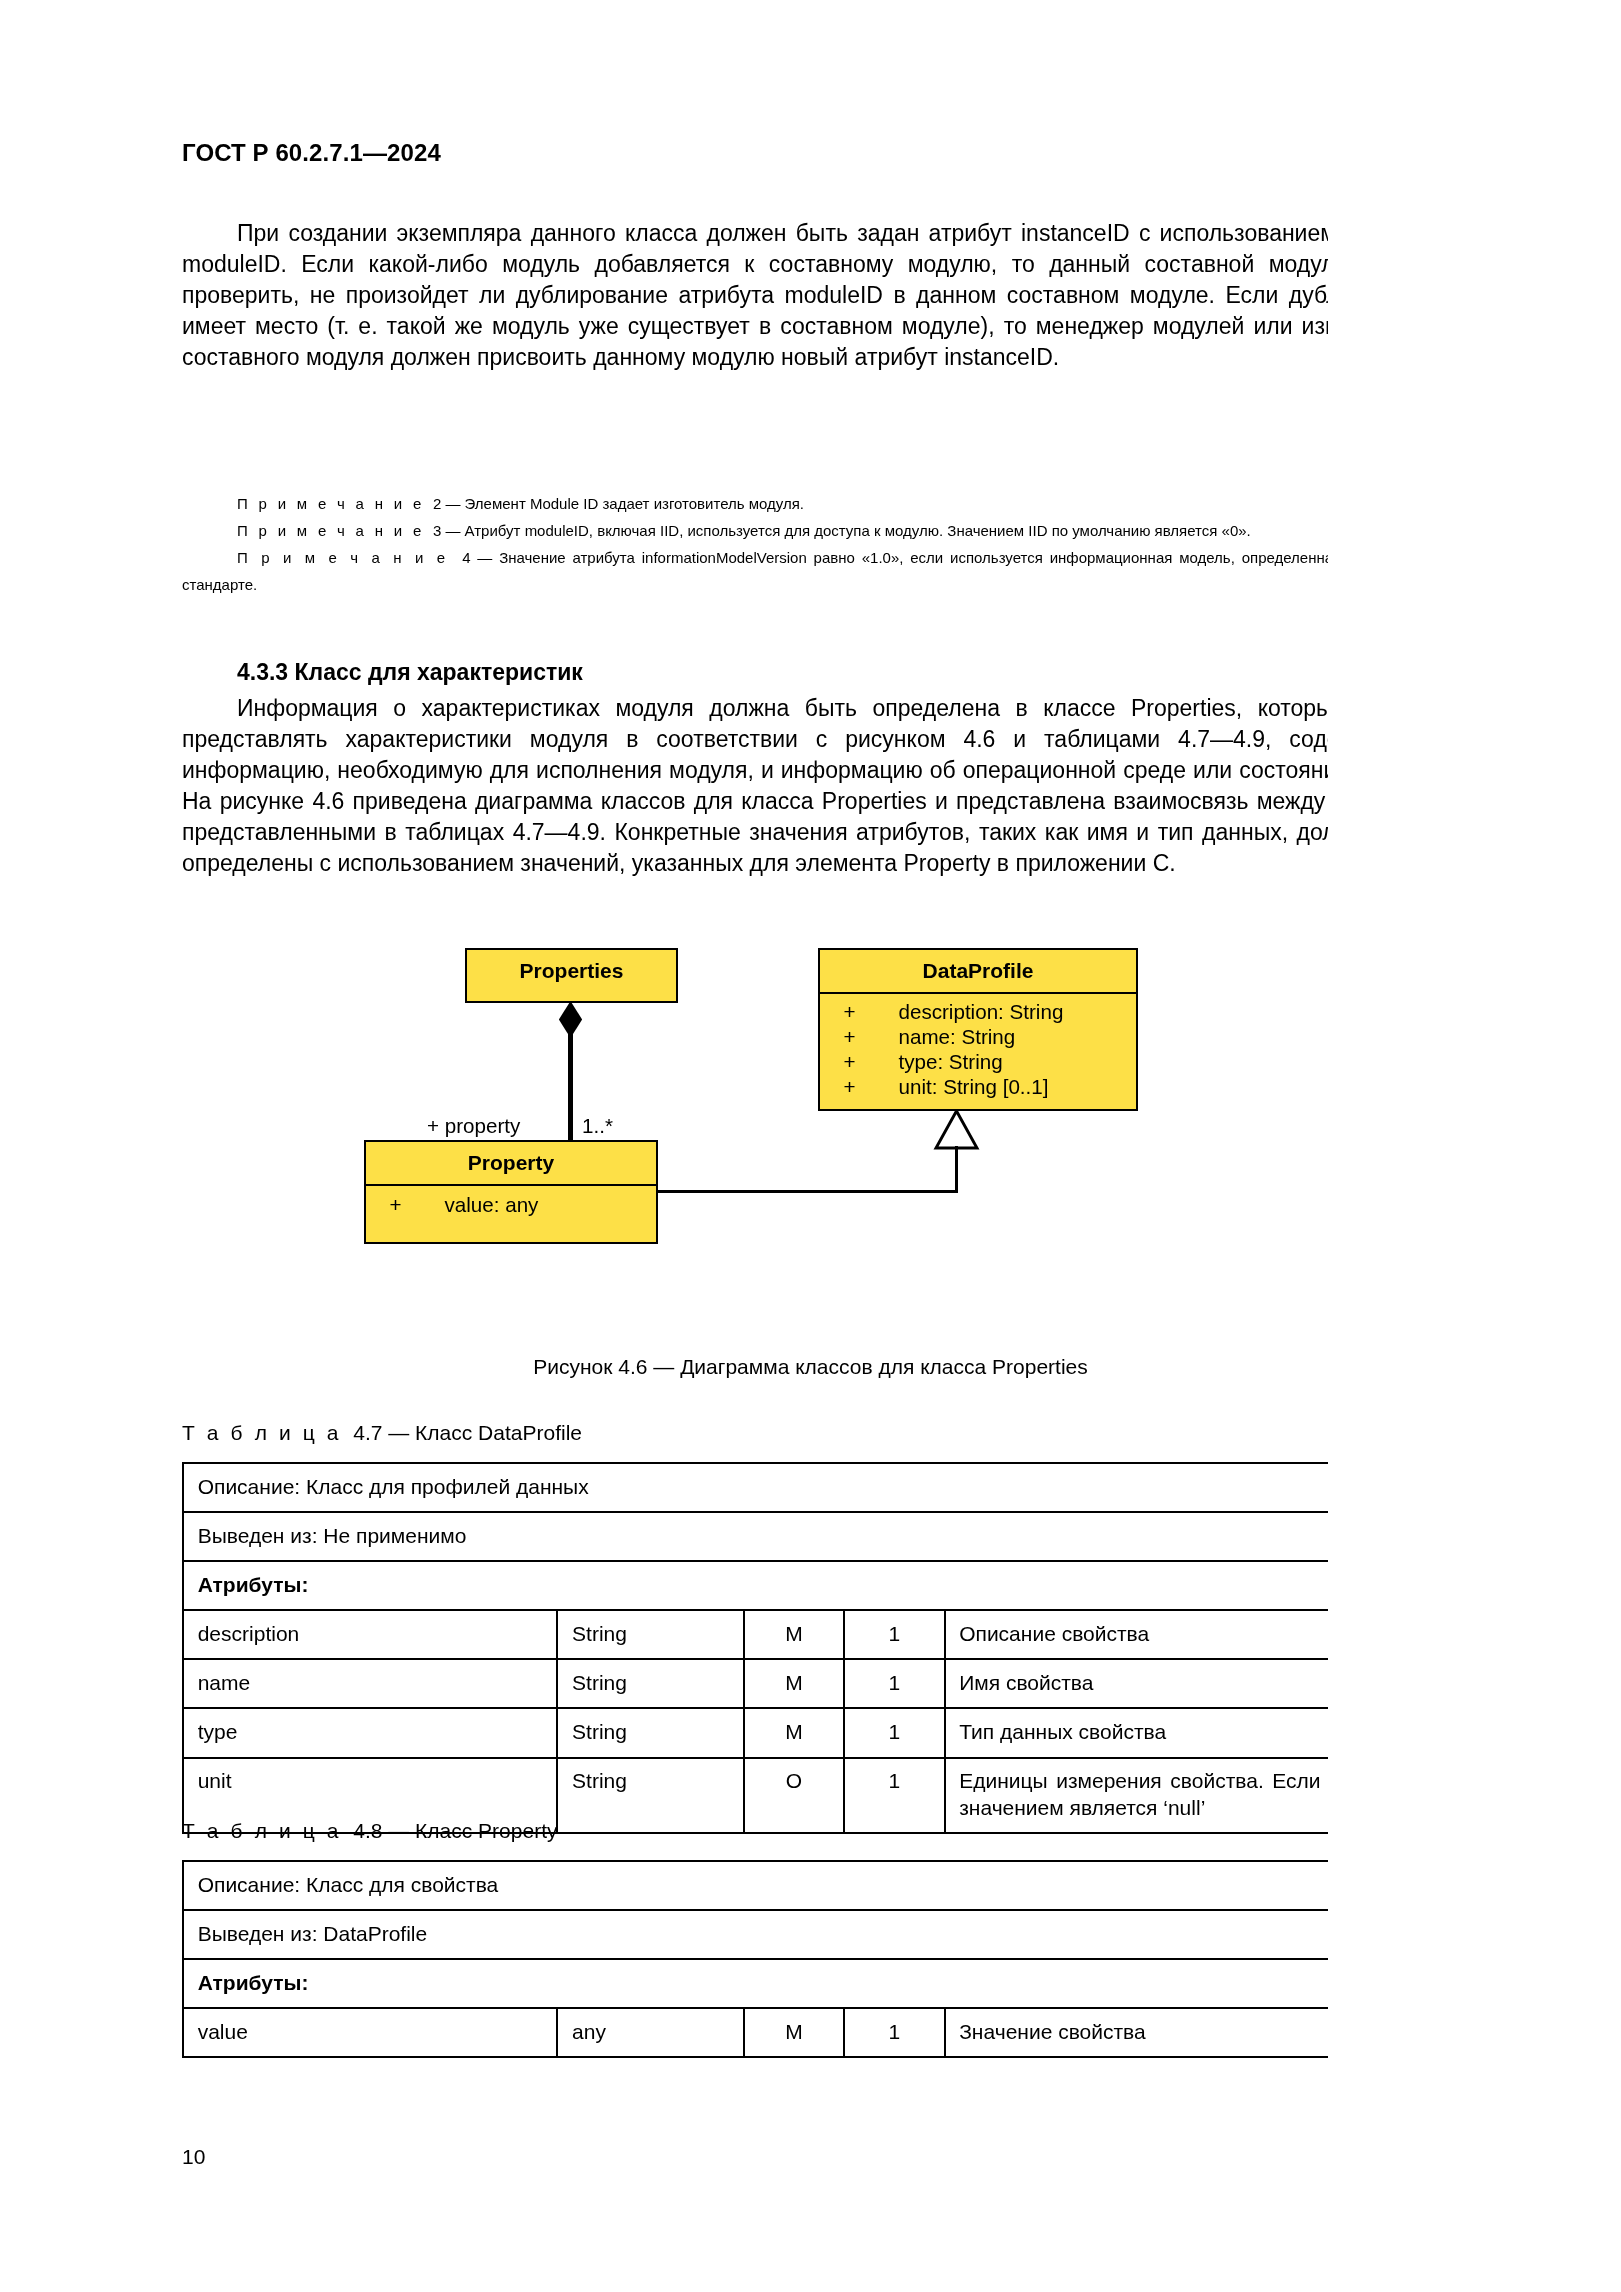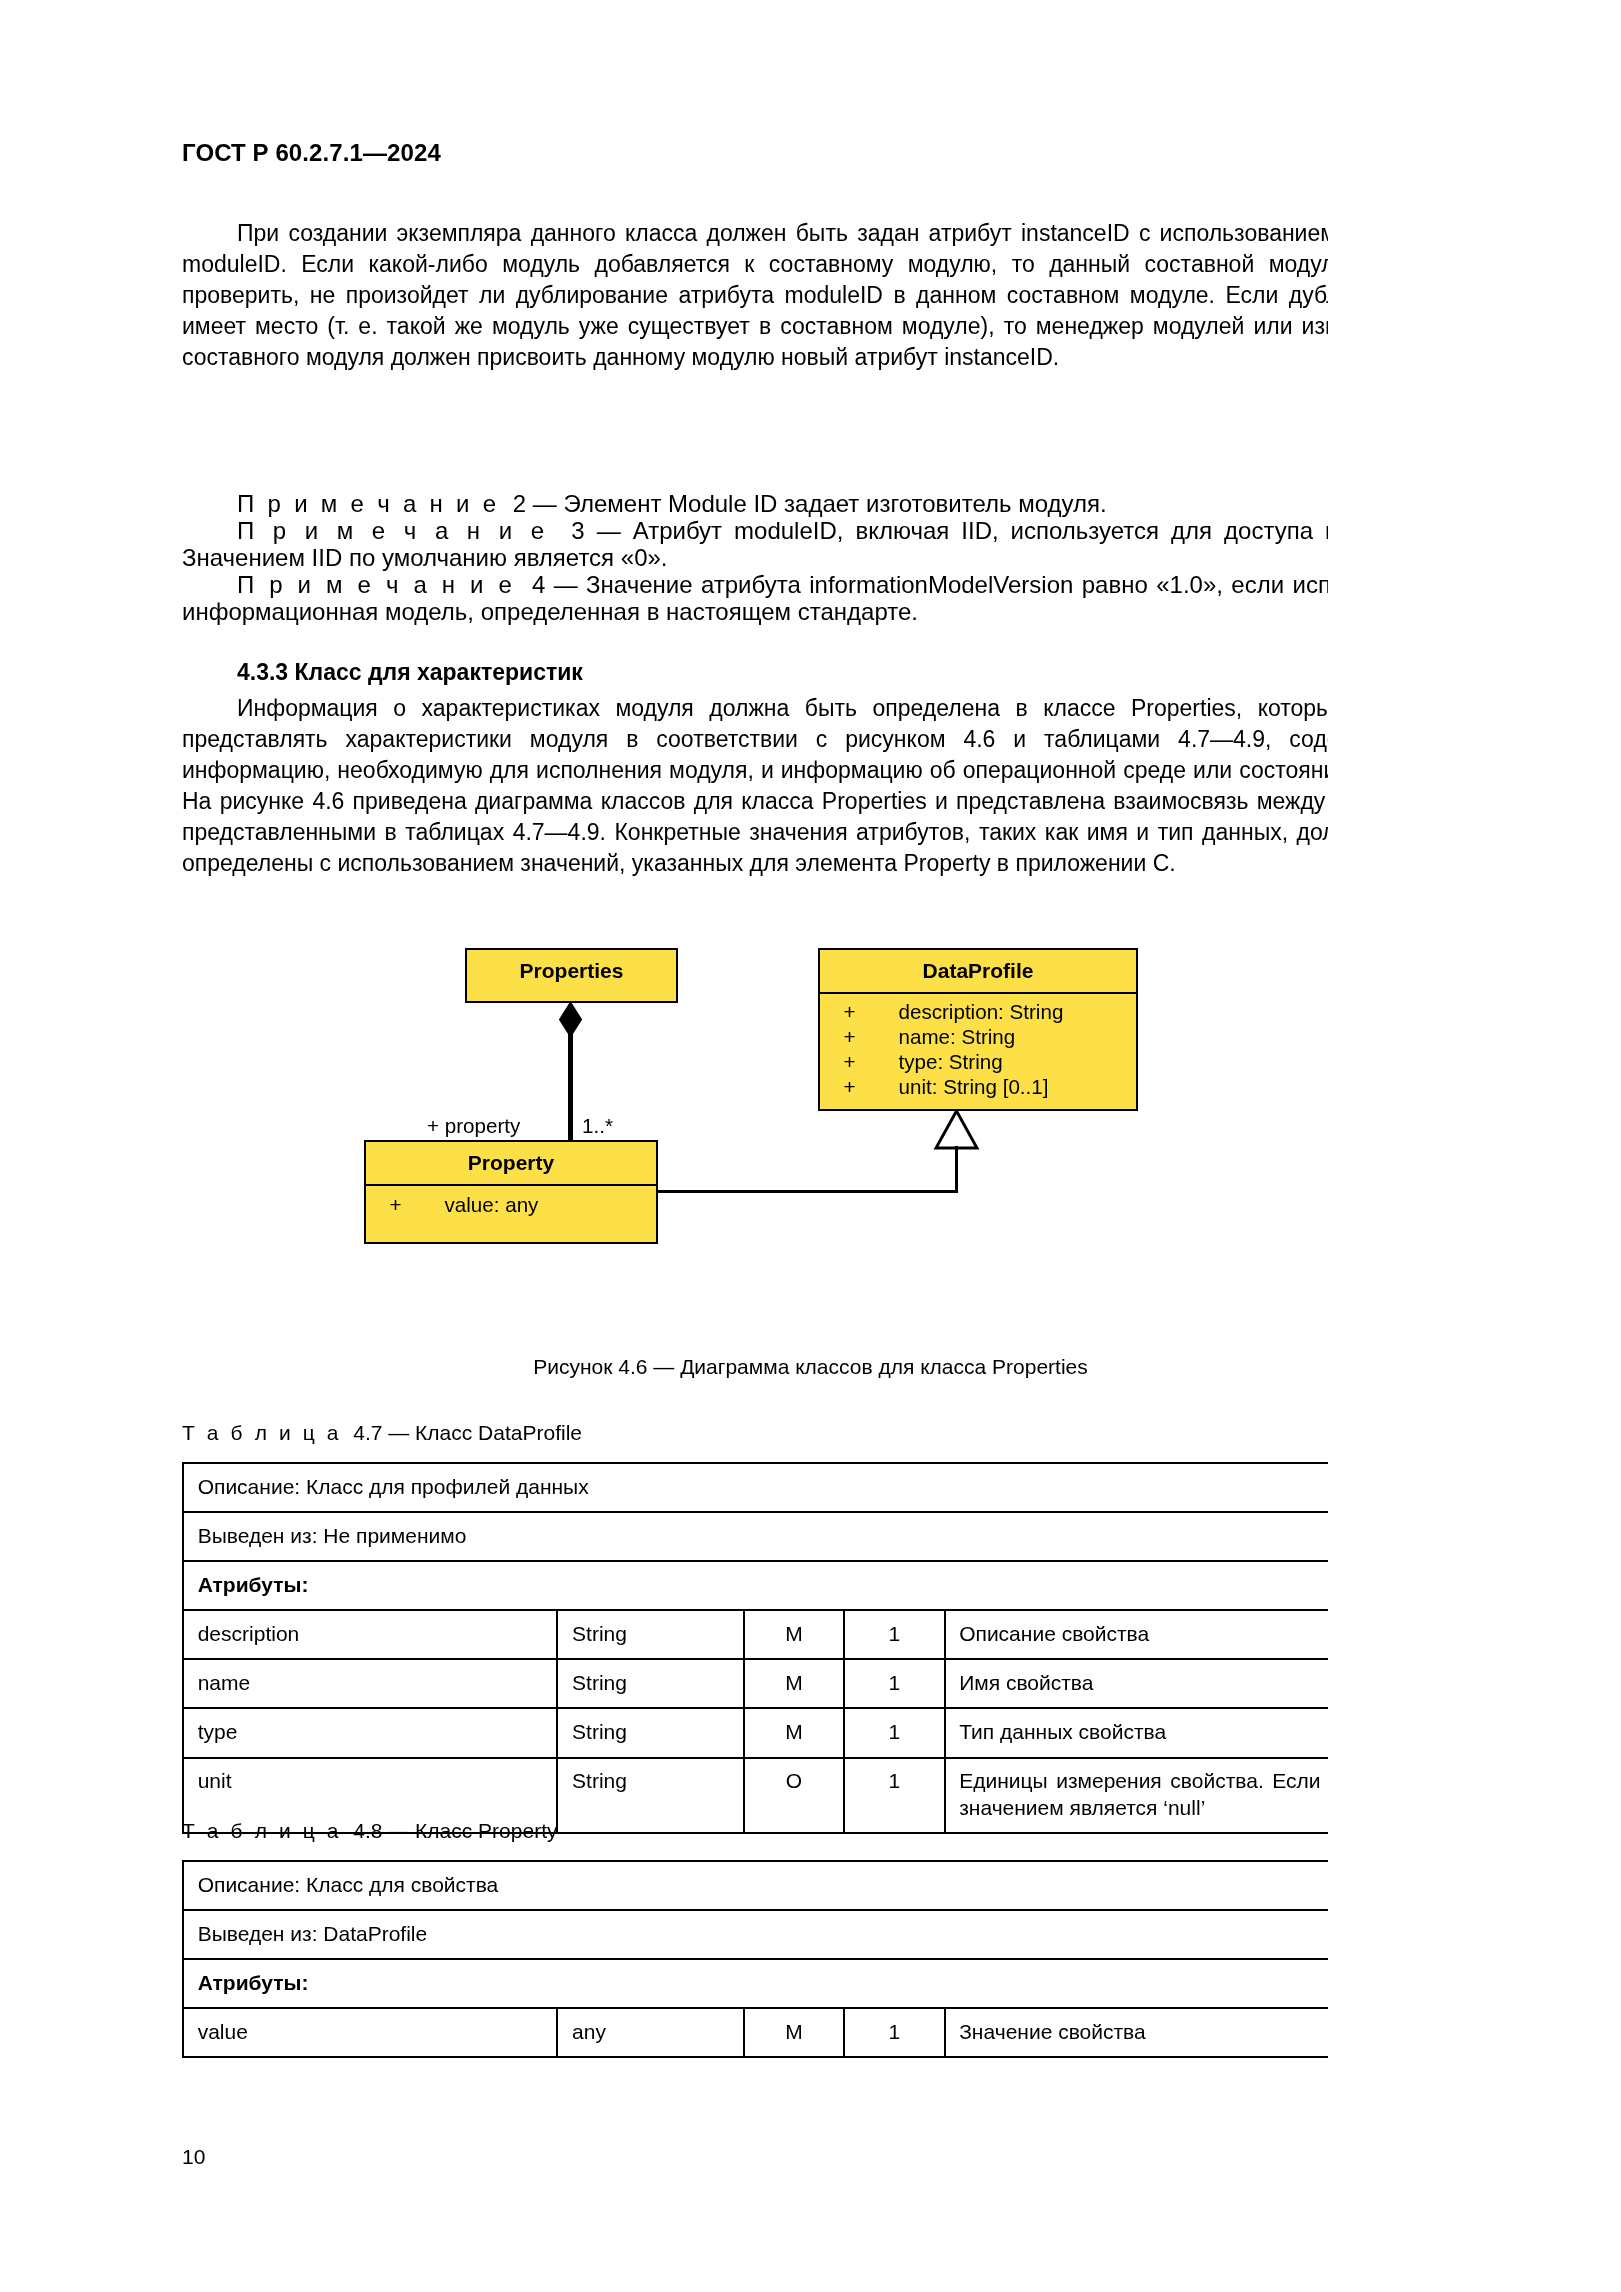--- a/index.html
+++ b/index.html
@@ -43,21 +43,21 @@
     margin: 0;
     text-indent: 55px;
   }
 
   
   .notes-block {
     position: absolute;
     left: 182px;
     top: 490px;
     width: 1259px;
-    font-size: 24px;
+    font-size: 15px;
     line-height: 27px;
     text-align: justify;
   }
   .notes-block p {
     margin: 0;
     text-indent: 55px;
   }
   .note-label {
     letter-spacing: 3.3px;
   }

